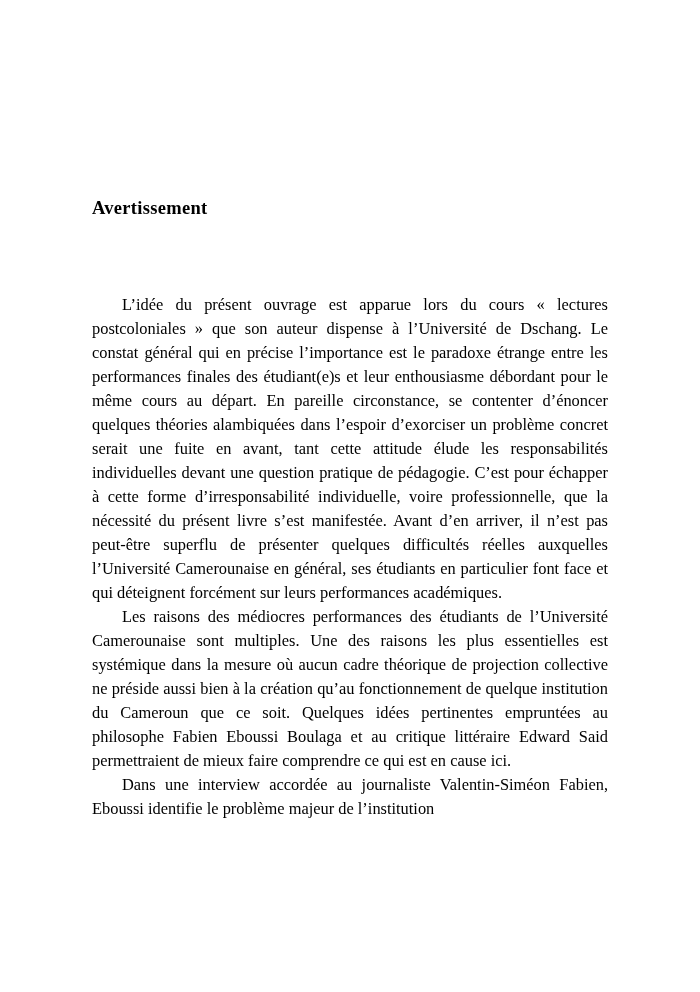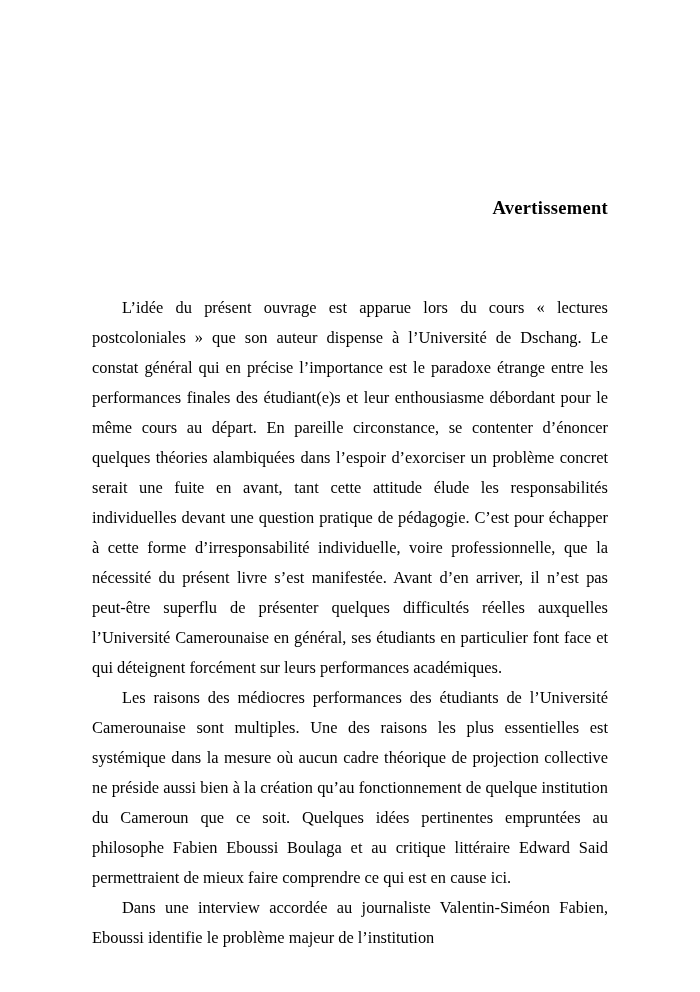--- a/index.html
+++ b/index.html
@@ -25,42 +25,42 @@
   }
   .content {
     position: absolute;
     left: 92px;
     top: 0;
     width: 516px;
   }
   .doc-title {
     margin: 0;
     padding: 0;
-    text-align: right;
+    text-align: left;
     font-weight: bold;
     font-size: 18.5px;
     letter-spacing: 0.3px;
     position: absolute;
     top: 198px;
     left: 0;
     width: 516px;
   }
   .body-block {
     position: absolute;
     top: 293px;
     left: 0;
     width: 516px;
   }
   p.para {
     margin: 0;
     padding: 0;
     text-align: justify;
     text-justify: inter-word;
     font-size: 16.4px;
-    line-height: 30px;
+    line-height: 24px;
     text-indent: 30px;
     hyphens: none;
   }
 </style>
 </head>
 <body>
 
 <div class="page">
   <div class="content">
 

